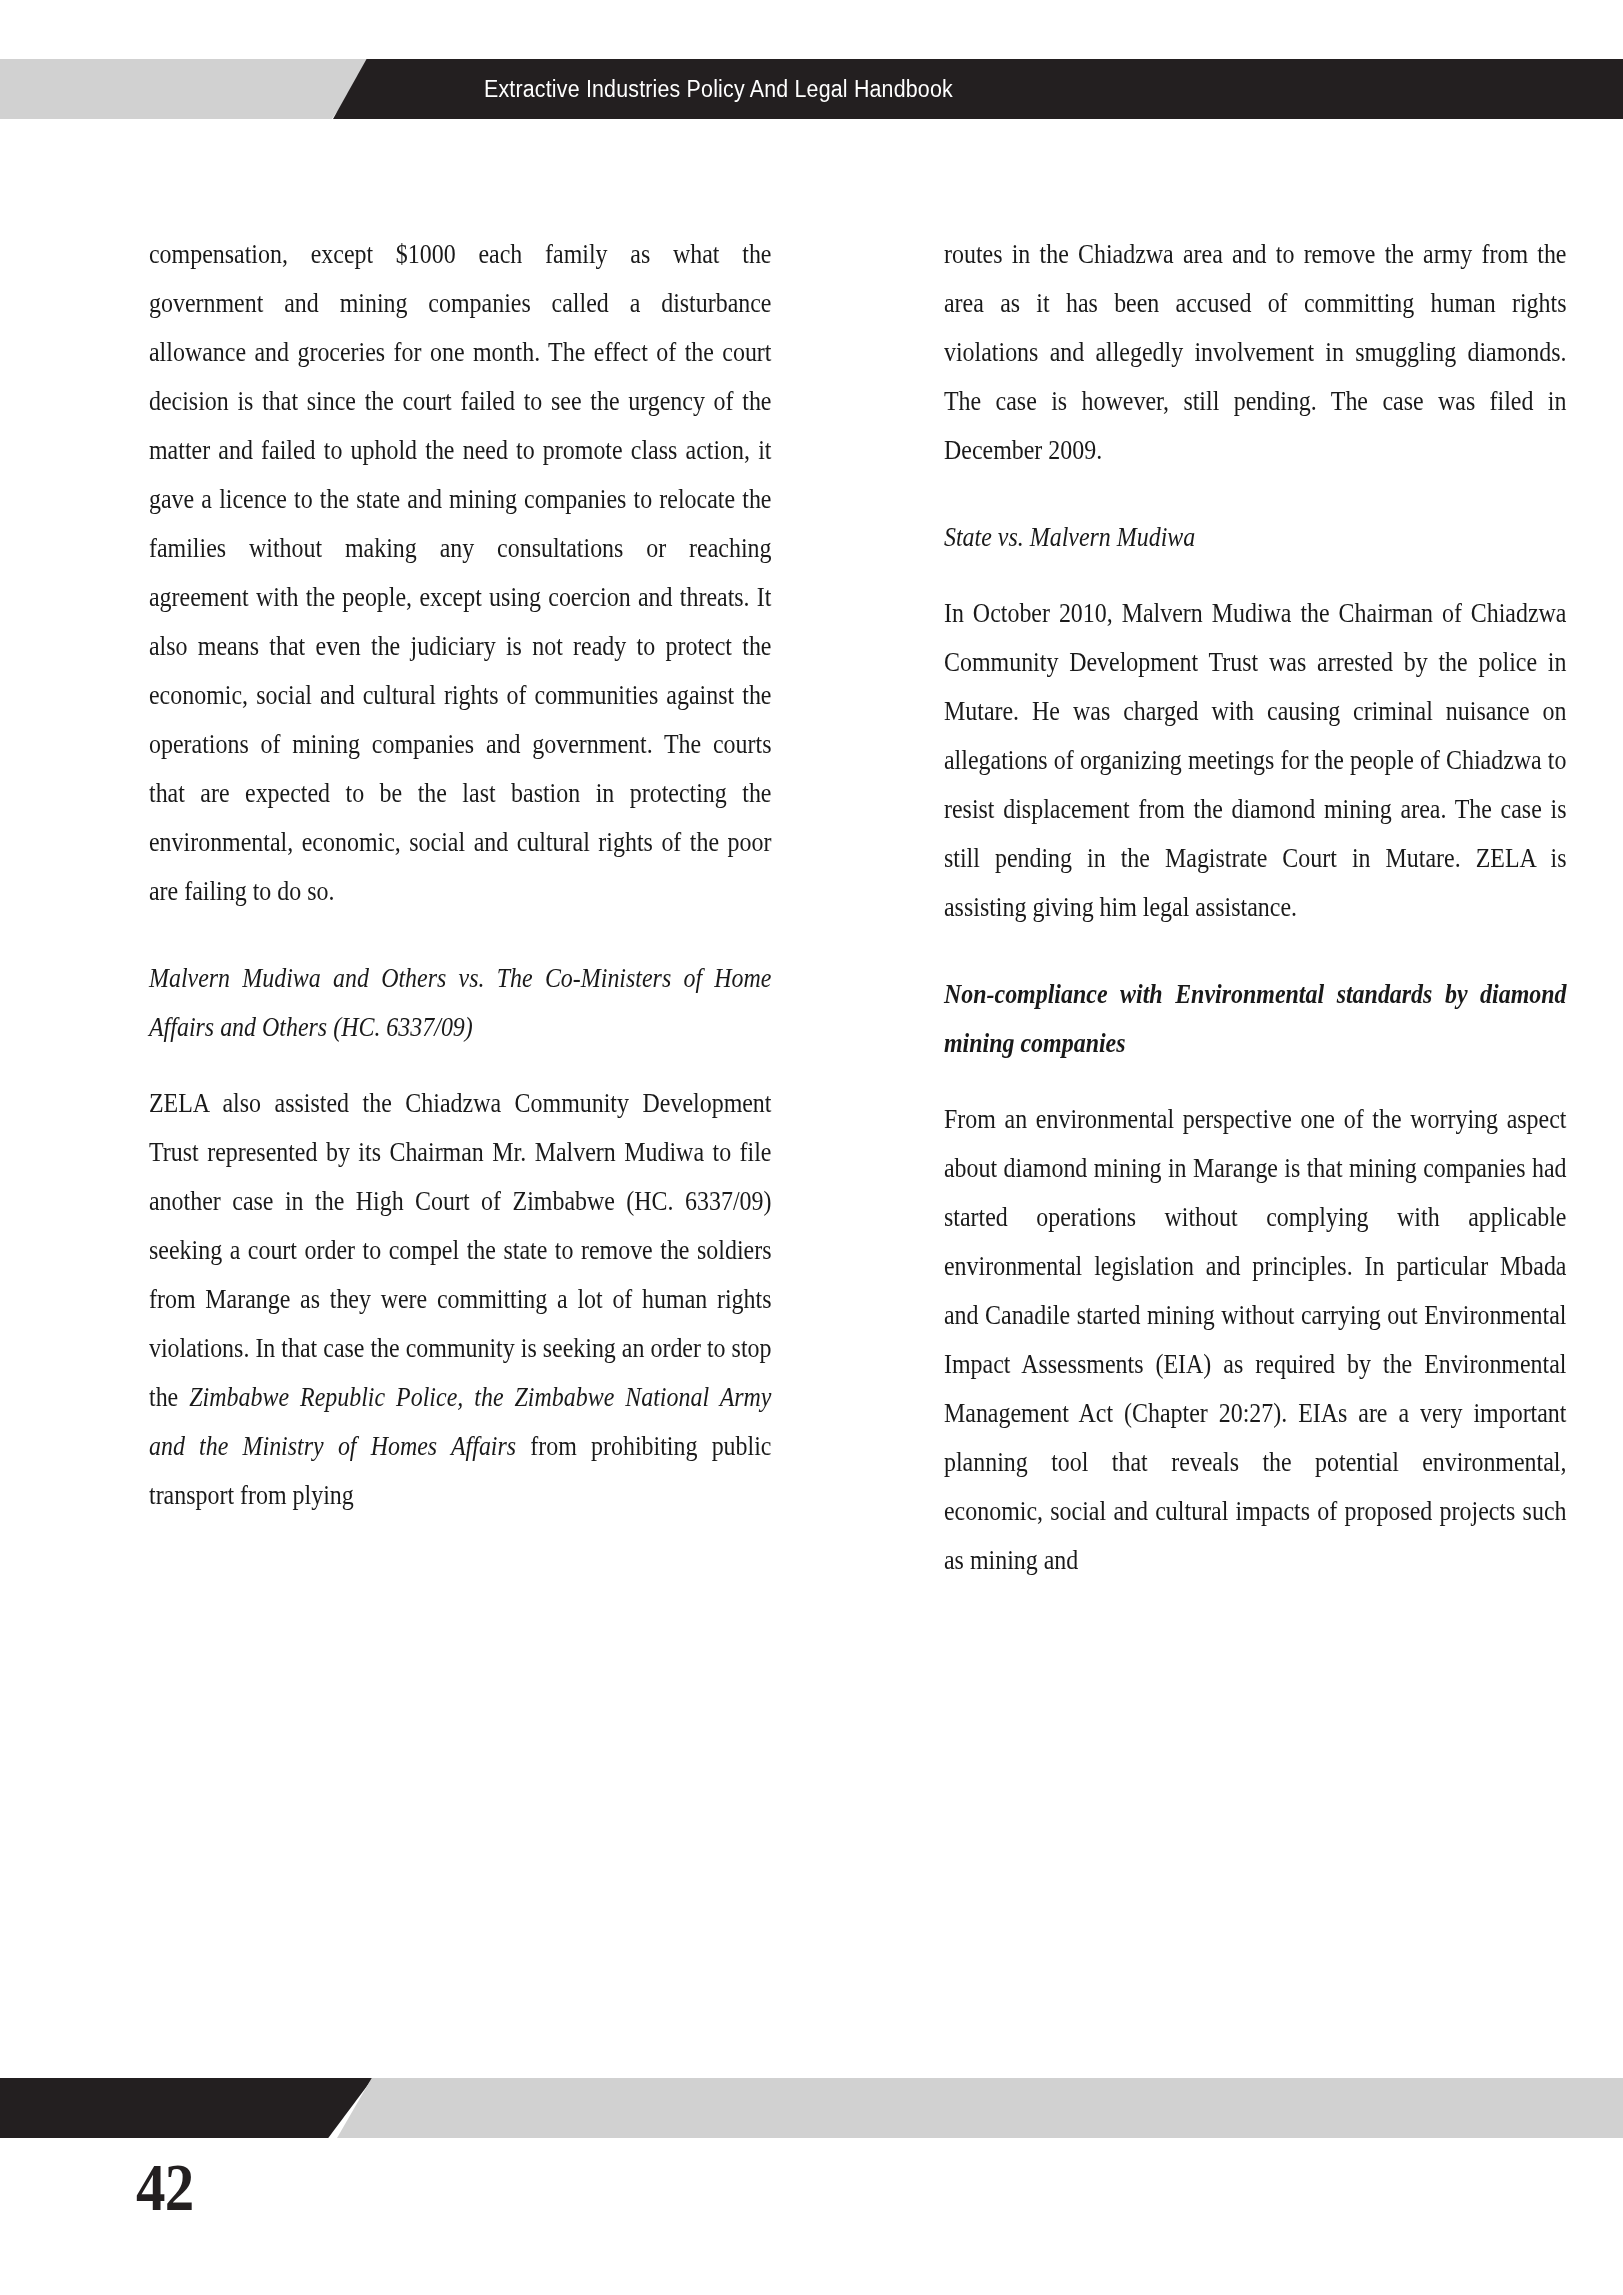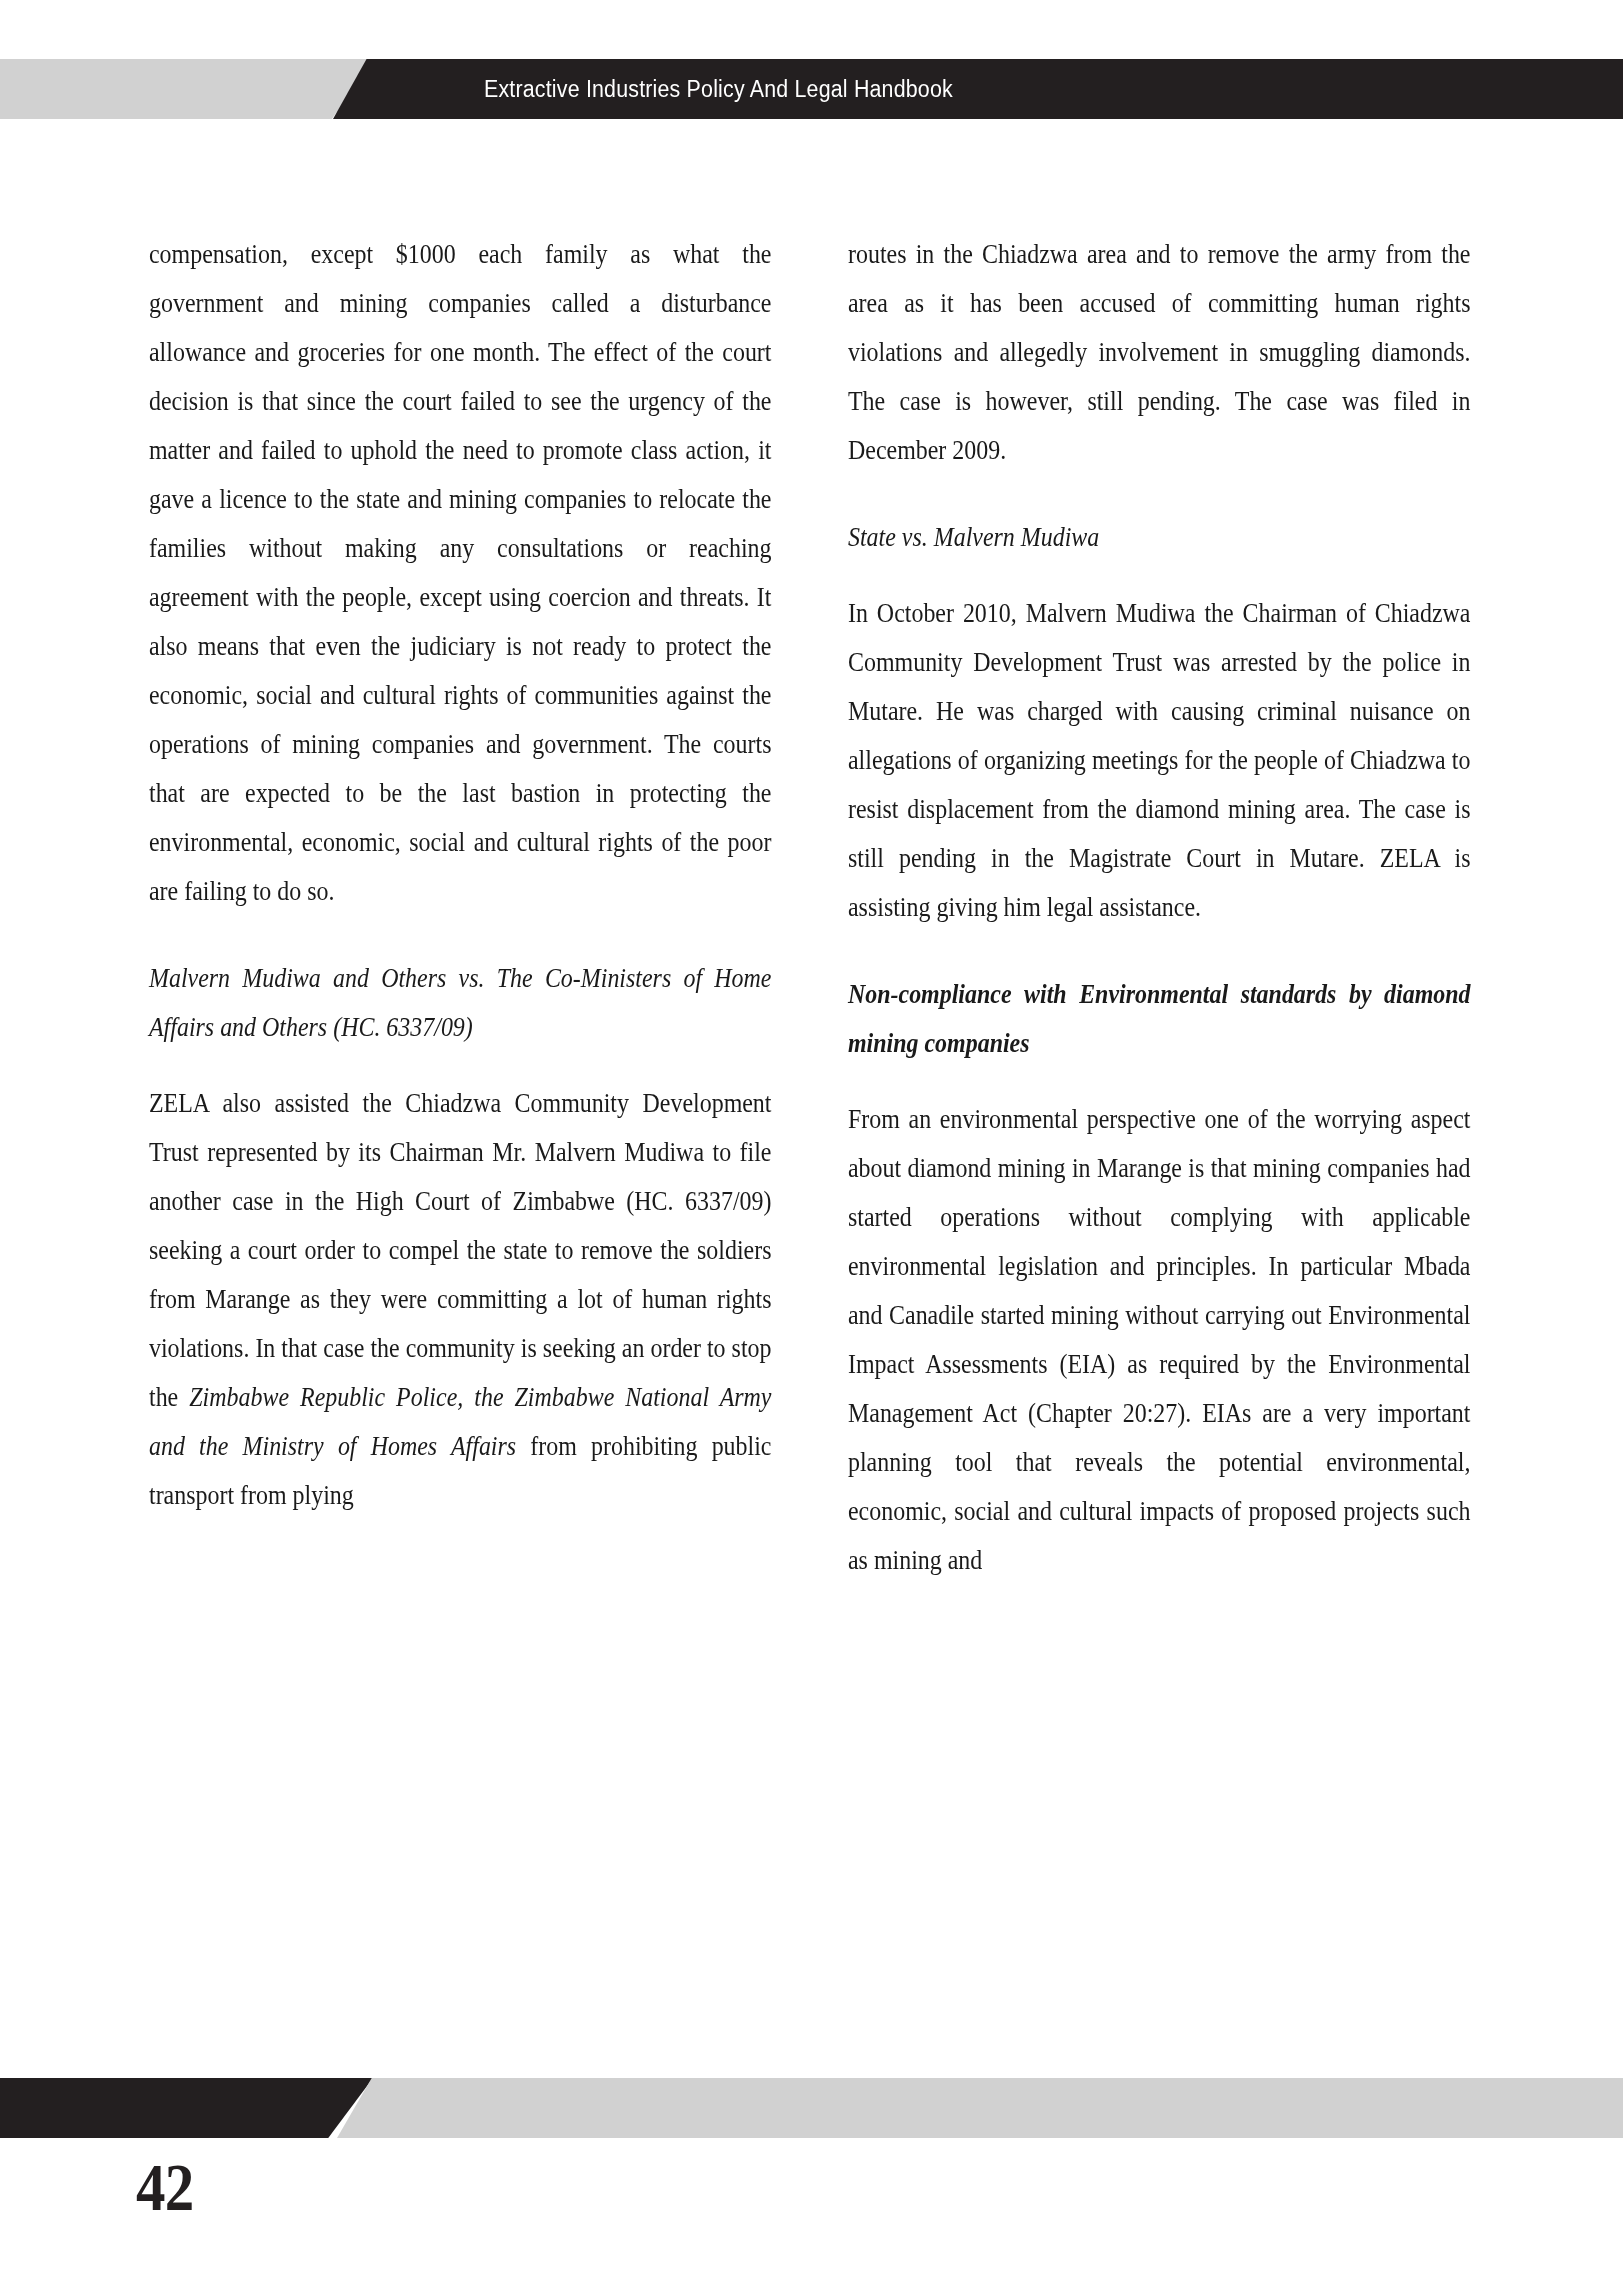--- a/index.html
+++ b/index.html
@@ -109,21 +109,21 @@
     top: 0;
     width: 1623px;
     height: 2295px;
   }
   .col {
     position: absolute;
     top: 230px;
     width: 622px;
   }
   .col-left  { left: 149px; }
-  .col-right { left: 848px; }
+  .col-right { left: 944px; }
 
   p.body, h3.sub {
     margin: 0;
     color: #1a1a1a;
   }
 
   p.body {
     font-size: 26.6px;
     line-height: 49px;
     text-align: justify;

